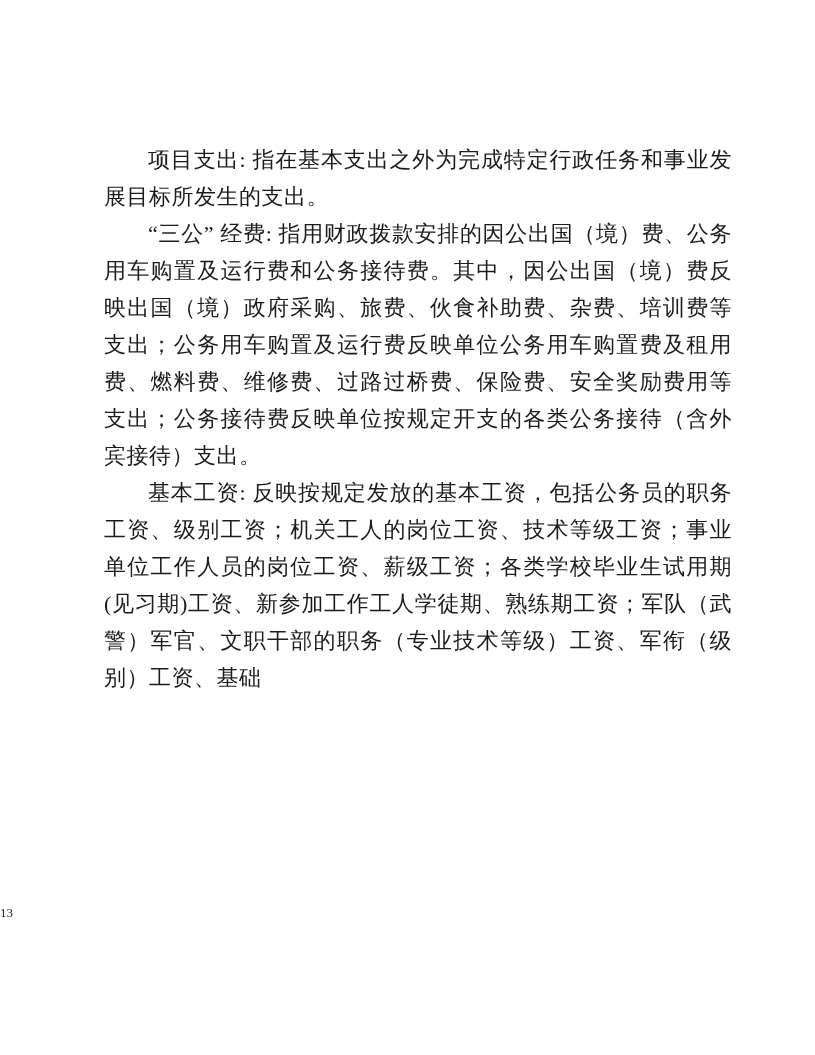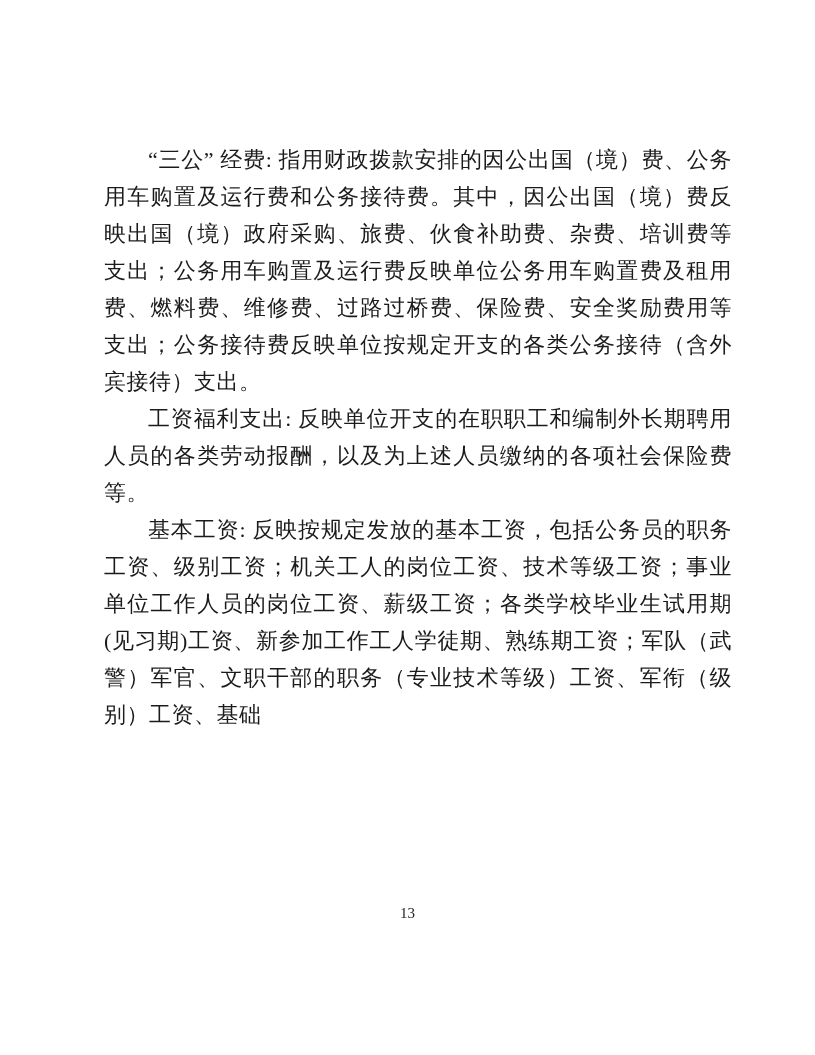--- a/index.html
+++ b/index.html
@@ -30,27 +30,27 @@
     text-justify: inter-ideograph;
     text-indent: 44px;
     letter-spacing: 0.5px;
     word-break: break-all;
   }
   .page-number {
     position: absolute;
     top: 905px;
     left: 0;
     width: 100%;
-    text-align: center;
-    font-size: 15px;
+    text-align: left;
+    font-size: 13px;
     color: #222222;
   }
 </style>
 </head>
 <body>
 
 <div class="page-body">
+  <p class="para">项目支出: 指在基本支出之外为完成特定行政任务和事业发展目标所发生的支出。</p>
   <p class="para">“三公” 经费: 指用财政拨款安排的因公出国（境）费、公务用车购置及运行费和公务接待费。其中，因公出国（境）费反映出国（境）政府采购、旅费、伙食补助费、杂费、培训费等支出；公务用车购置及运行费反映单位公务用车购置费及租用费、燃料费、维修费、过路过桥费、保险费、安全奖励费用等支出；公务接待费反映单位按规定开支的各类公务接待（含外宾接待）支出。</p>
-  <p class="para">工资福利支出: 反映单位开支的在职职工和编制外长期聘用人员的各类劳动报酬，以及为上述人员缴纳的各项社会保险费等。</p>
   <p class="para">基本工资: 反映按规定发放的基本工资，包括公务员的职务工资、级别工资；机关工人的岗位工资、技术等级工资；事业单位工作人员的岗位工资、薪级工资；各类学校毕业生试用期(见习期)工资、新参加工作工人学徒期、熟练期工资；军队（武警）军官、文职干部的职务（专业技术等级）工资、军衔（级别）工资、基础</p>
 </div>
 
 <div class="page-number">13</div>
 
 </body></html>

